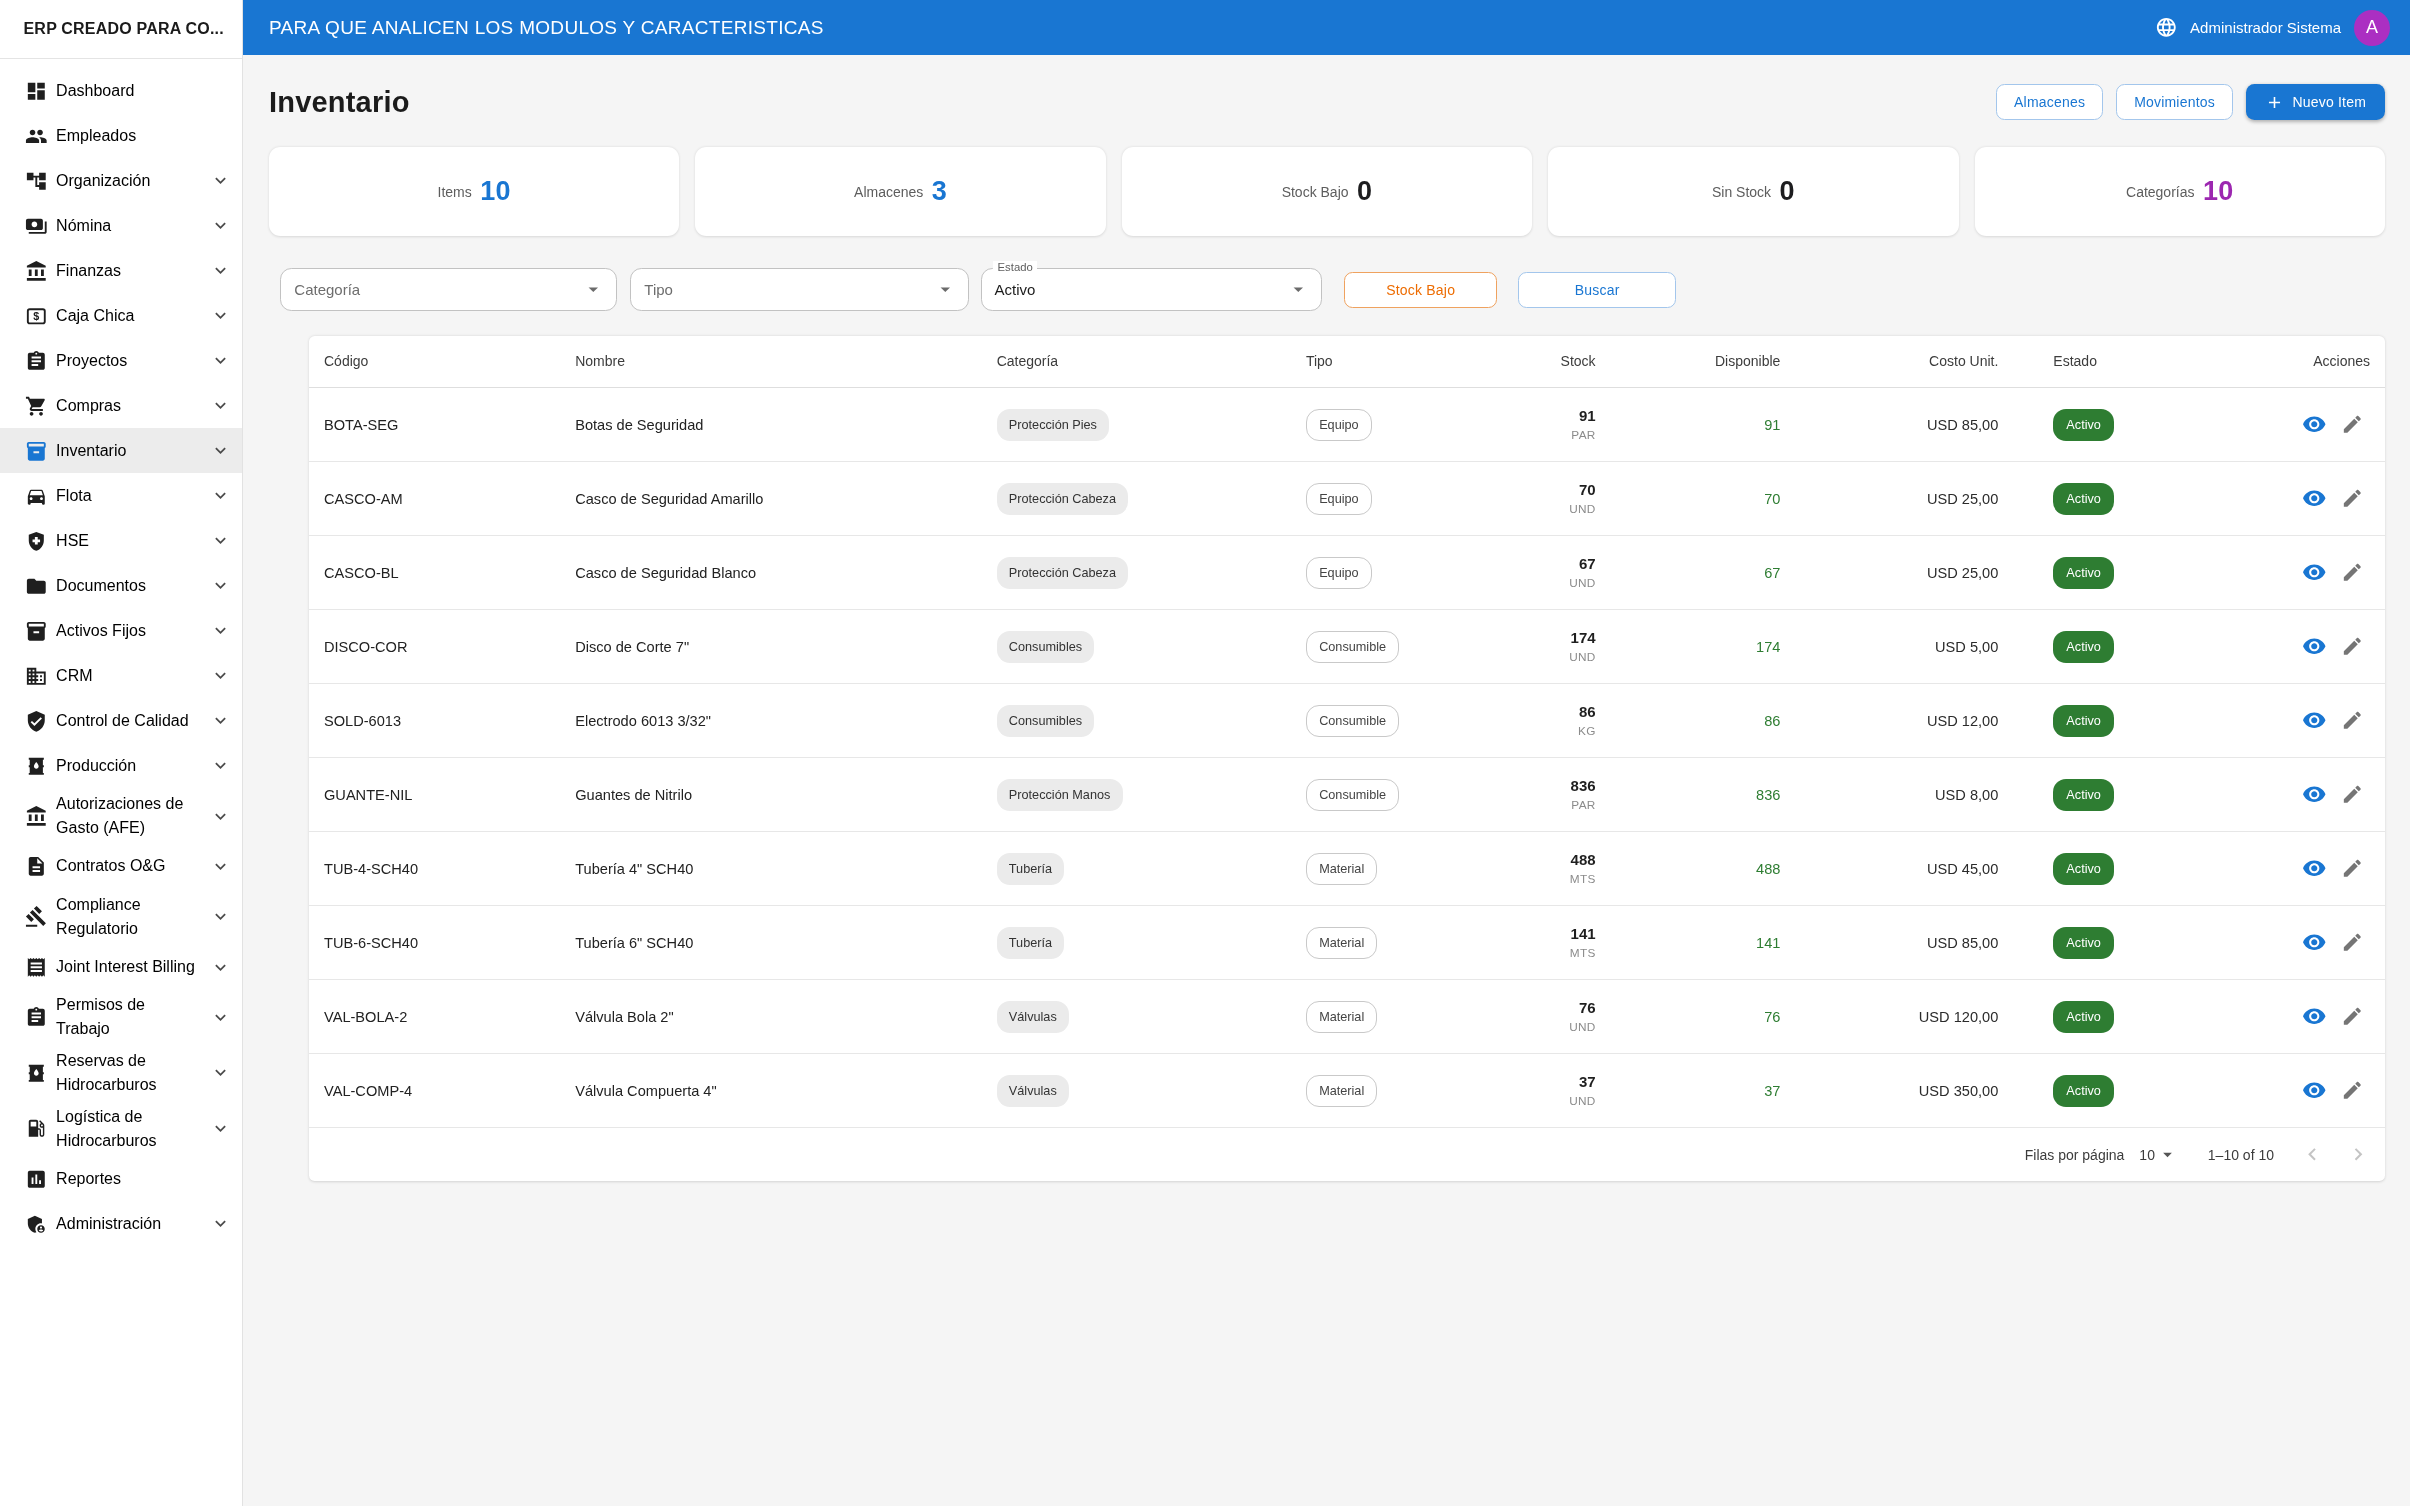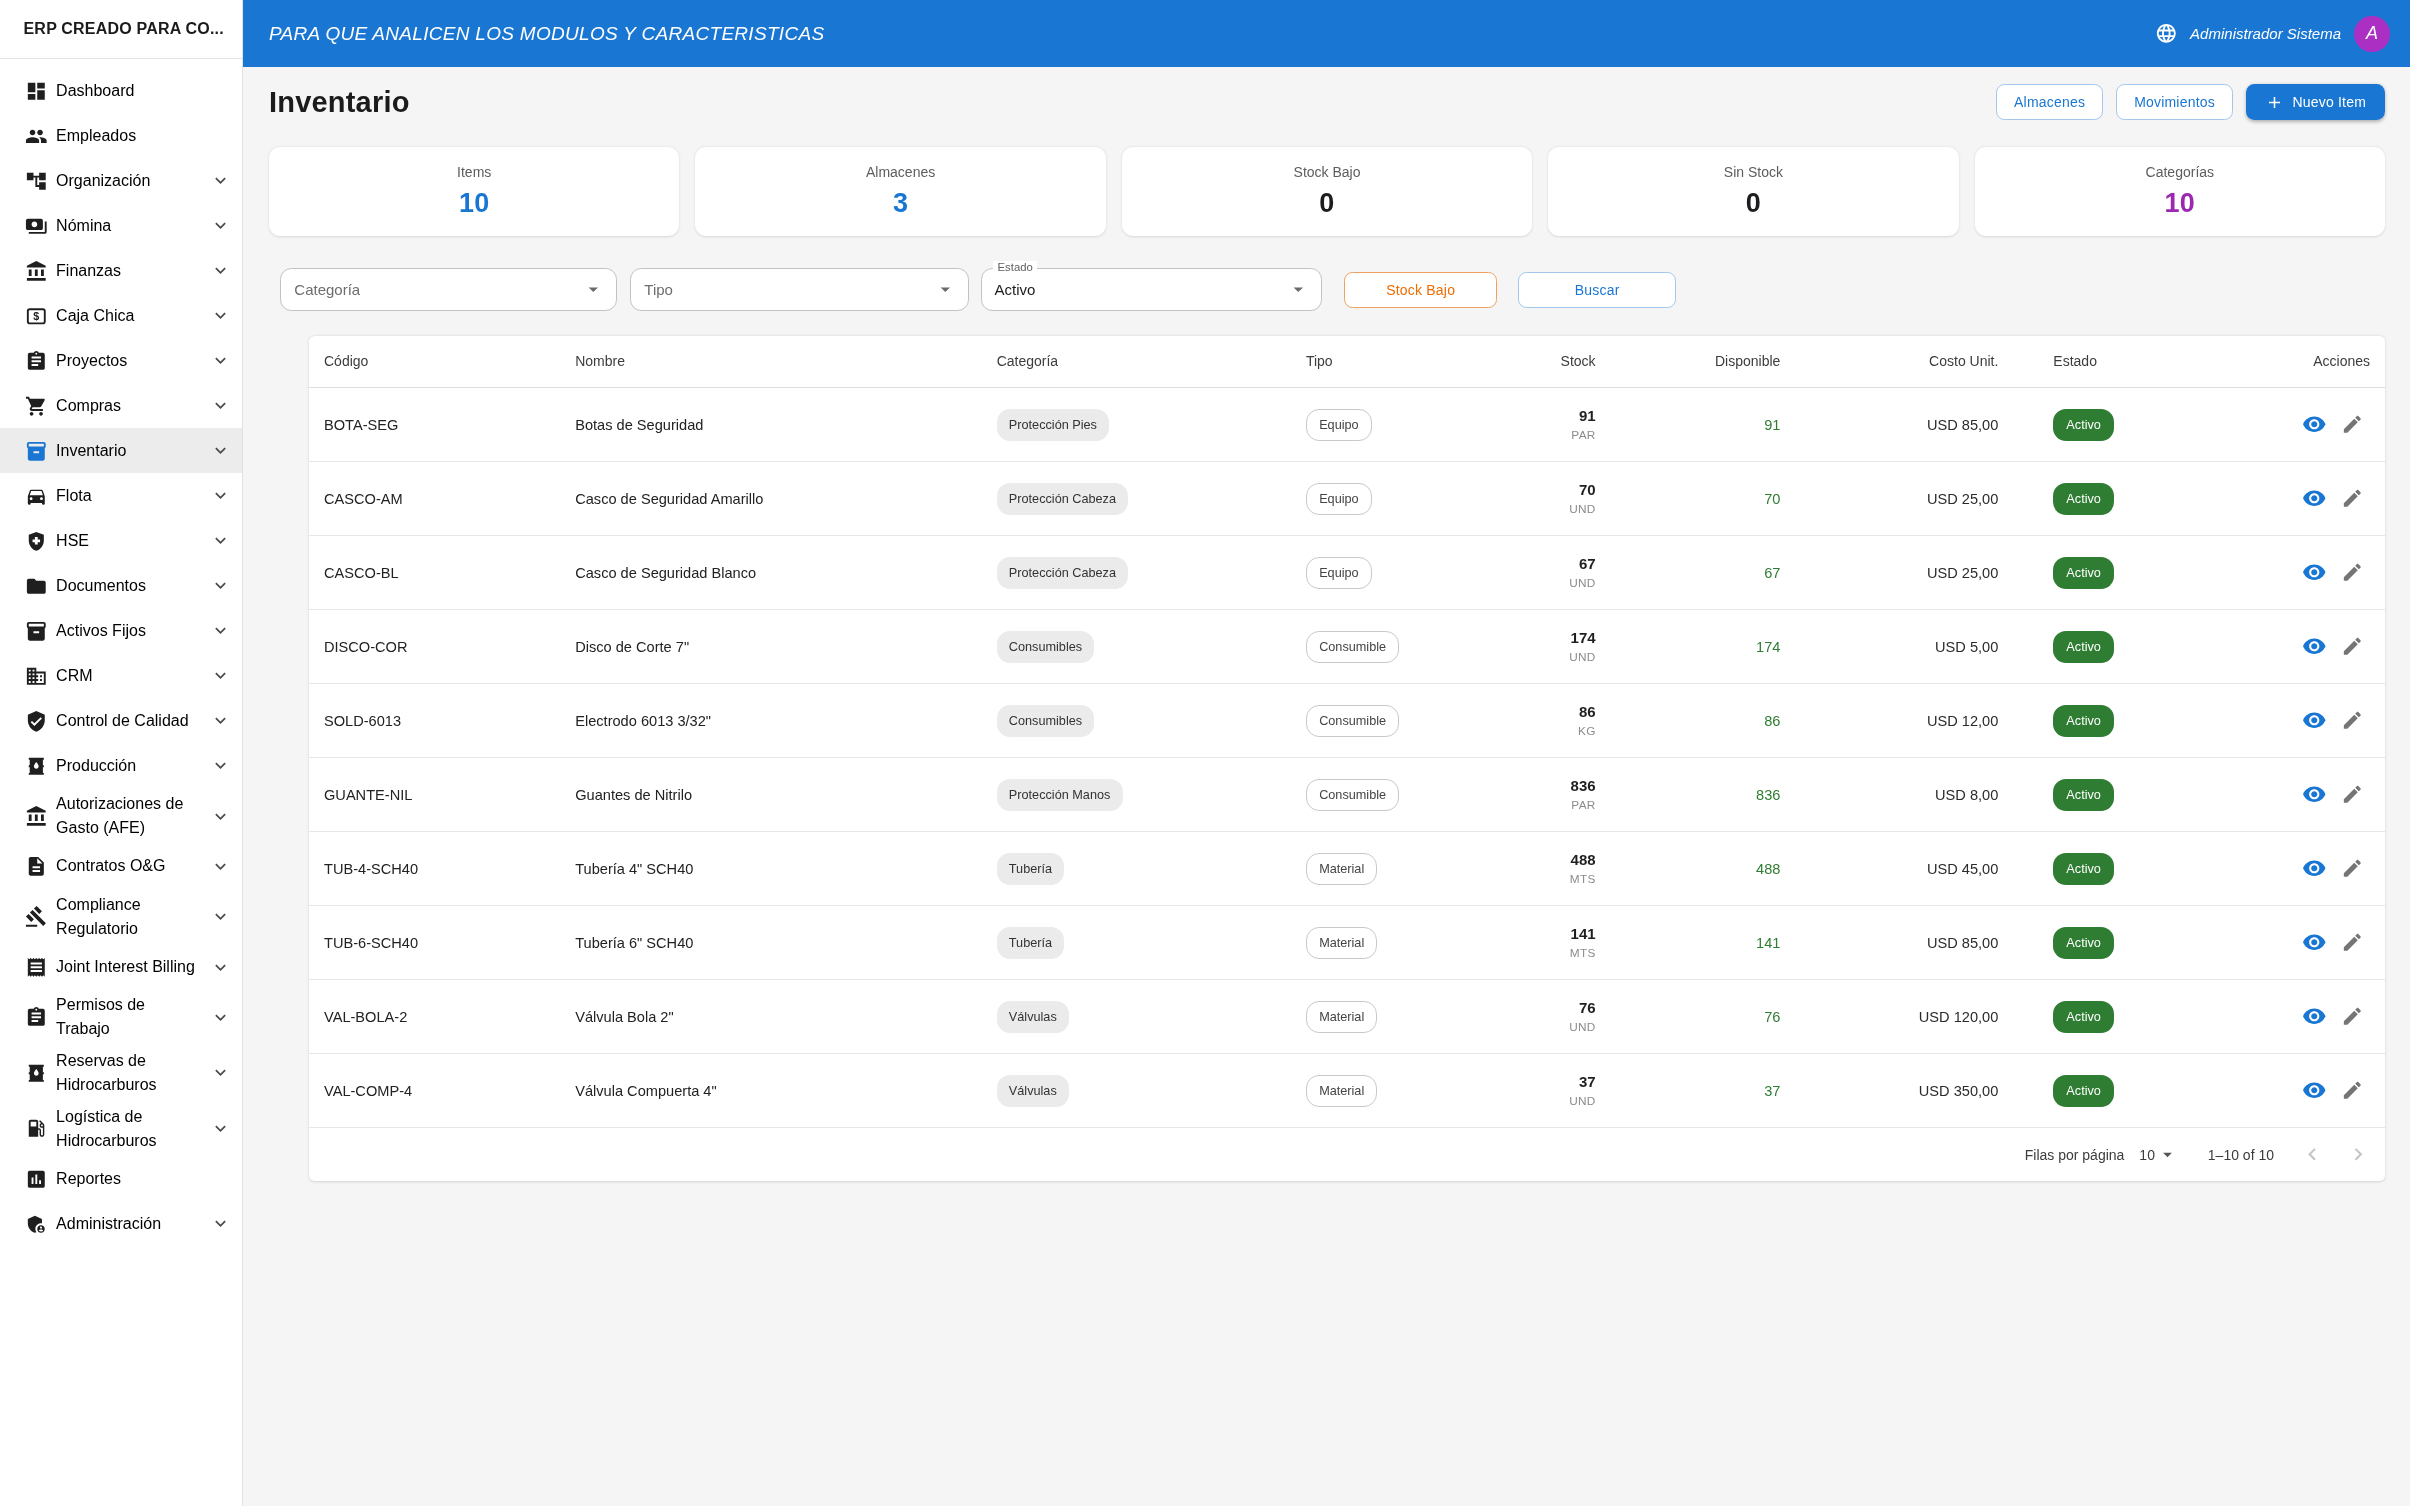--- a/index.html
+++ b/index.html
@@ -15,40 +15,40 @@
   .side-item.selected { background:#ececec; }
   .icn { display:inline-flex; }
   .icn svg { width:100%; height:100%; display:block; }
   .side-icn { width:22.6px; height:22.6px; color:#1f1f1f; flex:none; }
   .side-item.selected .side-icn { color:#1976d2; }
   .side-label { margin-left:9px; flex:1; min-width:0; font-size:16px; line-height:1.5; color:#000000; }
   .side-label.nw { white-space:nowrap; }
   .side-chevron { width:21px; height:21px; color:#4a4a4a; flex:none; margin-left:3.8px; }
 
   
-  .topbar { position:absolute; left:243px; top:0; width:2168px; height:67px; background:#1976d2; color:#fff; display:flex; align-items:center; padding:0 21px 0 26px; z-index:2;font-style:italic; }
+  .topbar { position:absolute; left:243px; top:0; width:2168px; height:55px; background:#1976d2; color:#fff; display:flex; align-items:center; padding:0 21px 0 26px; z-index:2; }
   .topbar-title { font-size:19px; font-weight:500; letter-spacing:0.3px; }
   .topbar-right { margin-left:auto; display:flex; align-items:center; gap:13px; }
   .globe-icn { width:22.6px; height:22.6px; color:#fff; }
   .user-name { font-size:15px; }
   .avatar { width:36px; height:36px; border-radius:50%; background:#ab2fc2; display:flex; align-items:center; justify-content:center; font-size:18px; color:#fff; cursor:pointer; }
 
   
   .main { position:absolute; left:243px; top:59px; width:2168px; height:1447px; padding:22.6px 26px; overflow:hidden; }
   .page-head { display:flex; align-items:center; height:41px; }
   .page-title { font-size:29px; font-weight:bold; color:#1b1b1b; letter-spacing:0.2px; }
   .page-actions { margin-left:auto; display:flex; align-items:center; gap:13px; }
   .btn { height:36px; border-radius:8.5px; font-family:inherit; font-size:14px; font-weight:500; display:inline-flex; align-items:center; justify-content:center; padding:0 17px; cursor:pointer; border:none; letter-spacing:0.2px; }
   .btn.outlined { background:#fff; border:0.9px solid #a3c6ec; color:#1976d2; }
   .btn.contained { background:#1976d2; color:#fff; box-shadow:0 1.9px 3.8px rgba(0,0,0,.28); gap:8.5px; padding:12px 19px; }
   .btn .plus-icn { width:19px; height:19px; color:#fff; }
 
   
   .stats-row { display:flex; gap:16px; margin-top:24.5px; }
-  .stat-card { flex:1; background:#fff; border-radius:11.3px; height:89px; display:flex; flex-direction:column; align-items:center; justify-content:center; gap:8.5px; box-shadow:0 0.9px 2.8px rgba(0,0,0,.12); }
+  .stat-card { flex:1; background:#fff; border-radius:11.3px; height:89px; display:flex; flex-direction:row; align-items:center; justify-content:center; gap:8.5px; box-shadow:0 0.9px 2.8px rgba(0,0,0,.12); }
   .stat-label { font-size:14px; color:#5d5d5d; }
   .stat-value { font-size:27px; font-weight:bold; letter-spacing:0.3px; }
   .stat-card.compact .stat-value { font-size:20px; }
 
   
   .filters { display:flex; align-items:center; margin-top:32px; }
   .input-box { background:#fff; border:0.9px solid #c2c2c2; border-radius:11.3px; height:43px; display:flex; align-items:center; padding:0 11.3px 0 13px; position:relative; }
   .search-box { width:525px; gap:9.4px; }
   .search-icn { width:21px; height:21px; color:#7c7c7c; flex:none; }
   .search-box input { border:none; outline:none; flex:1; font-family:inherit; font-size:15px; color:#222; background:transparent; }

